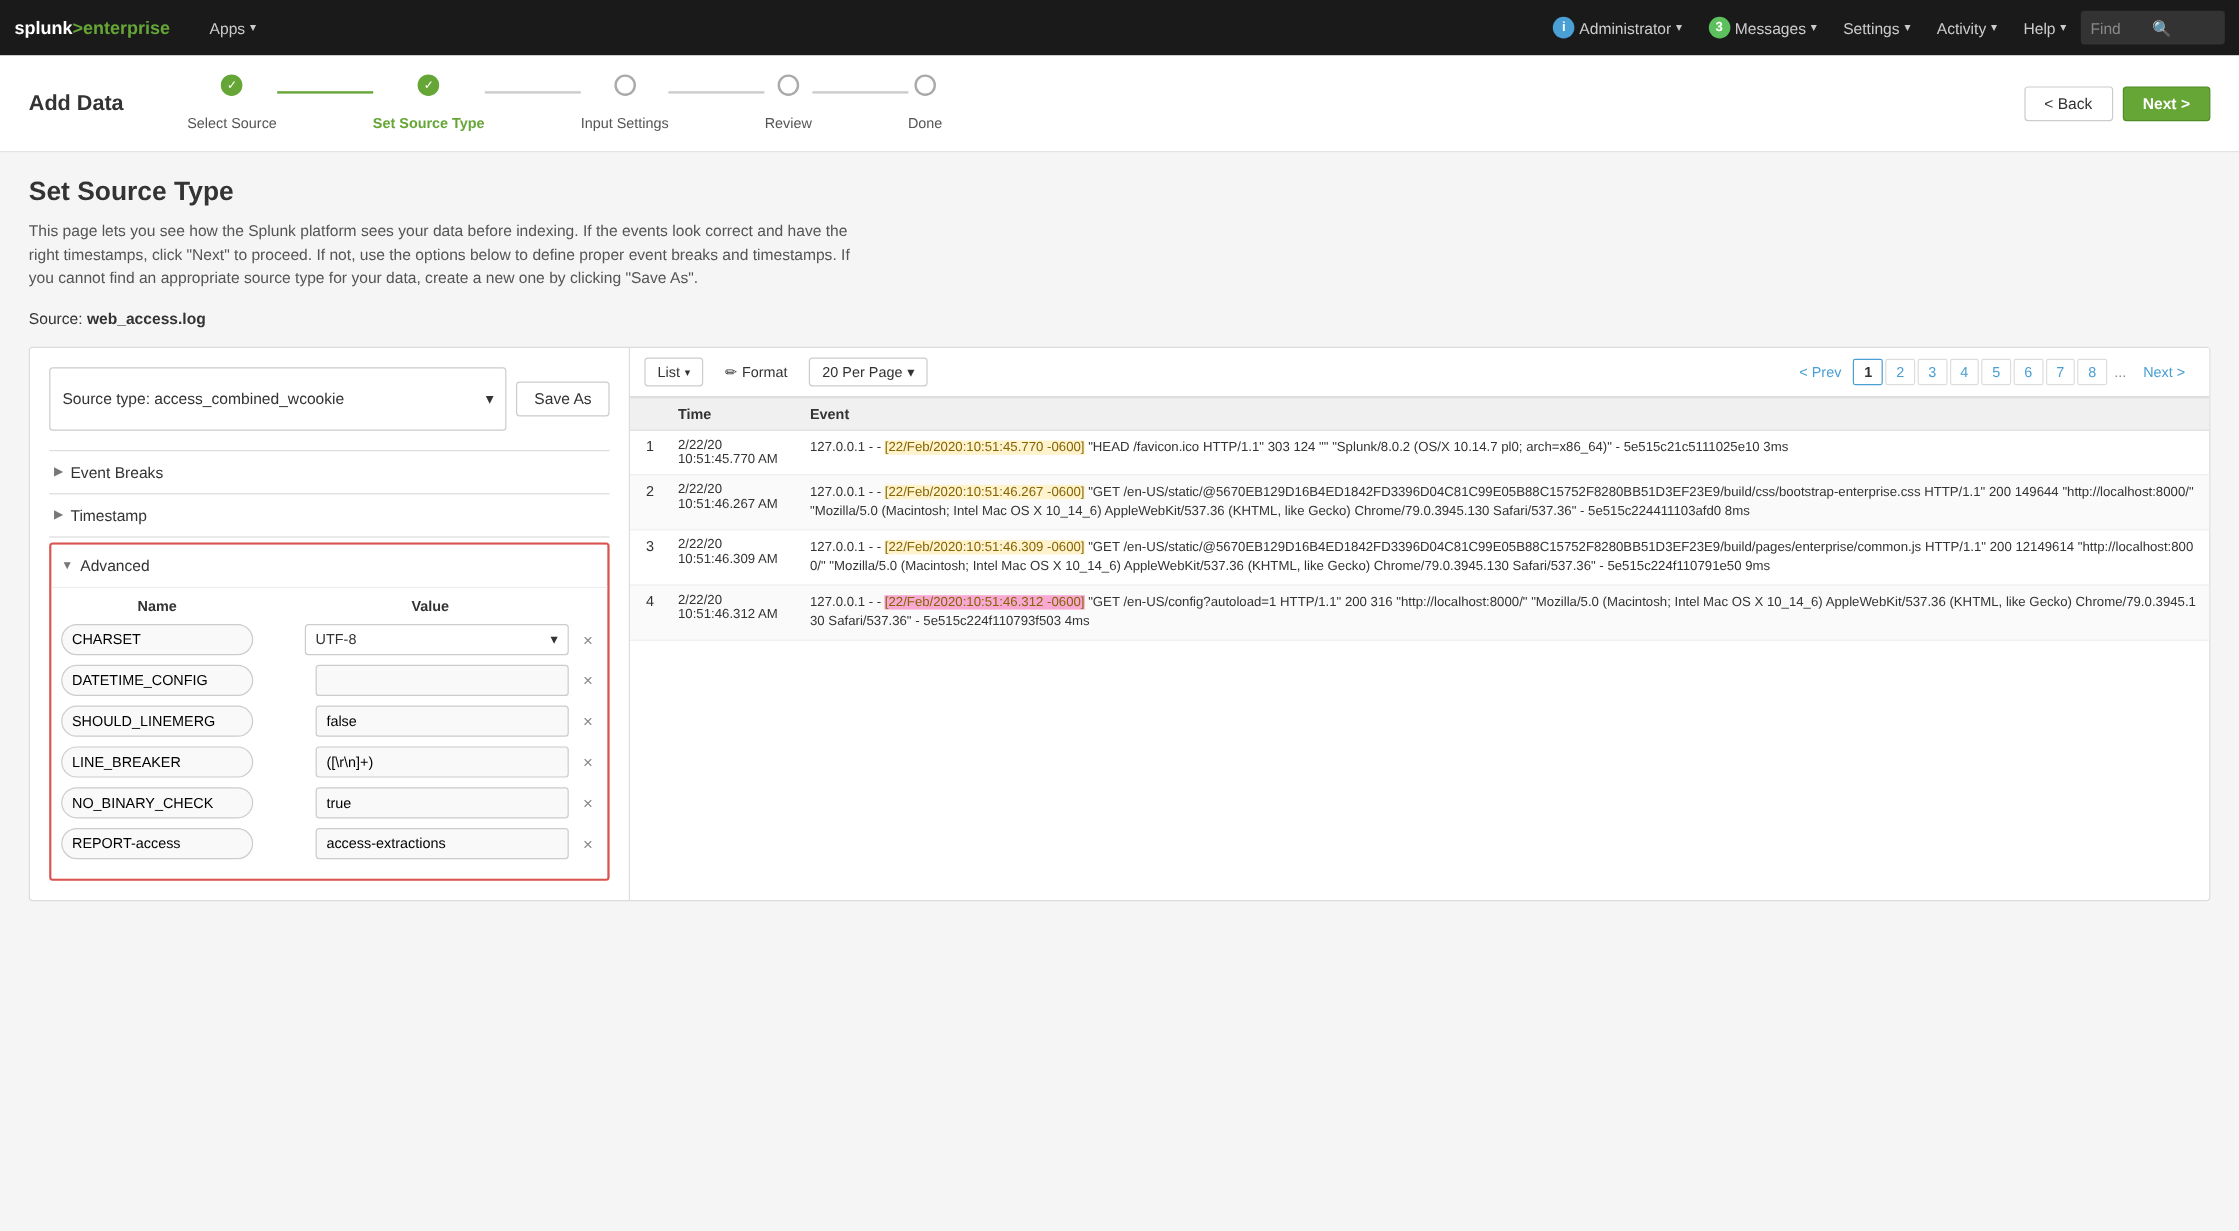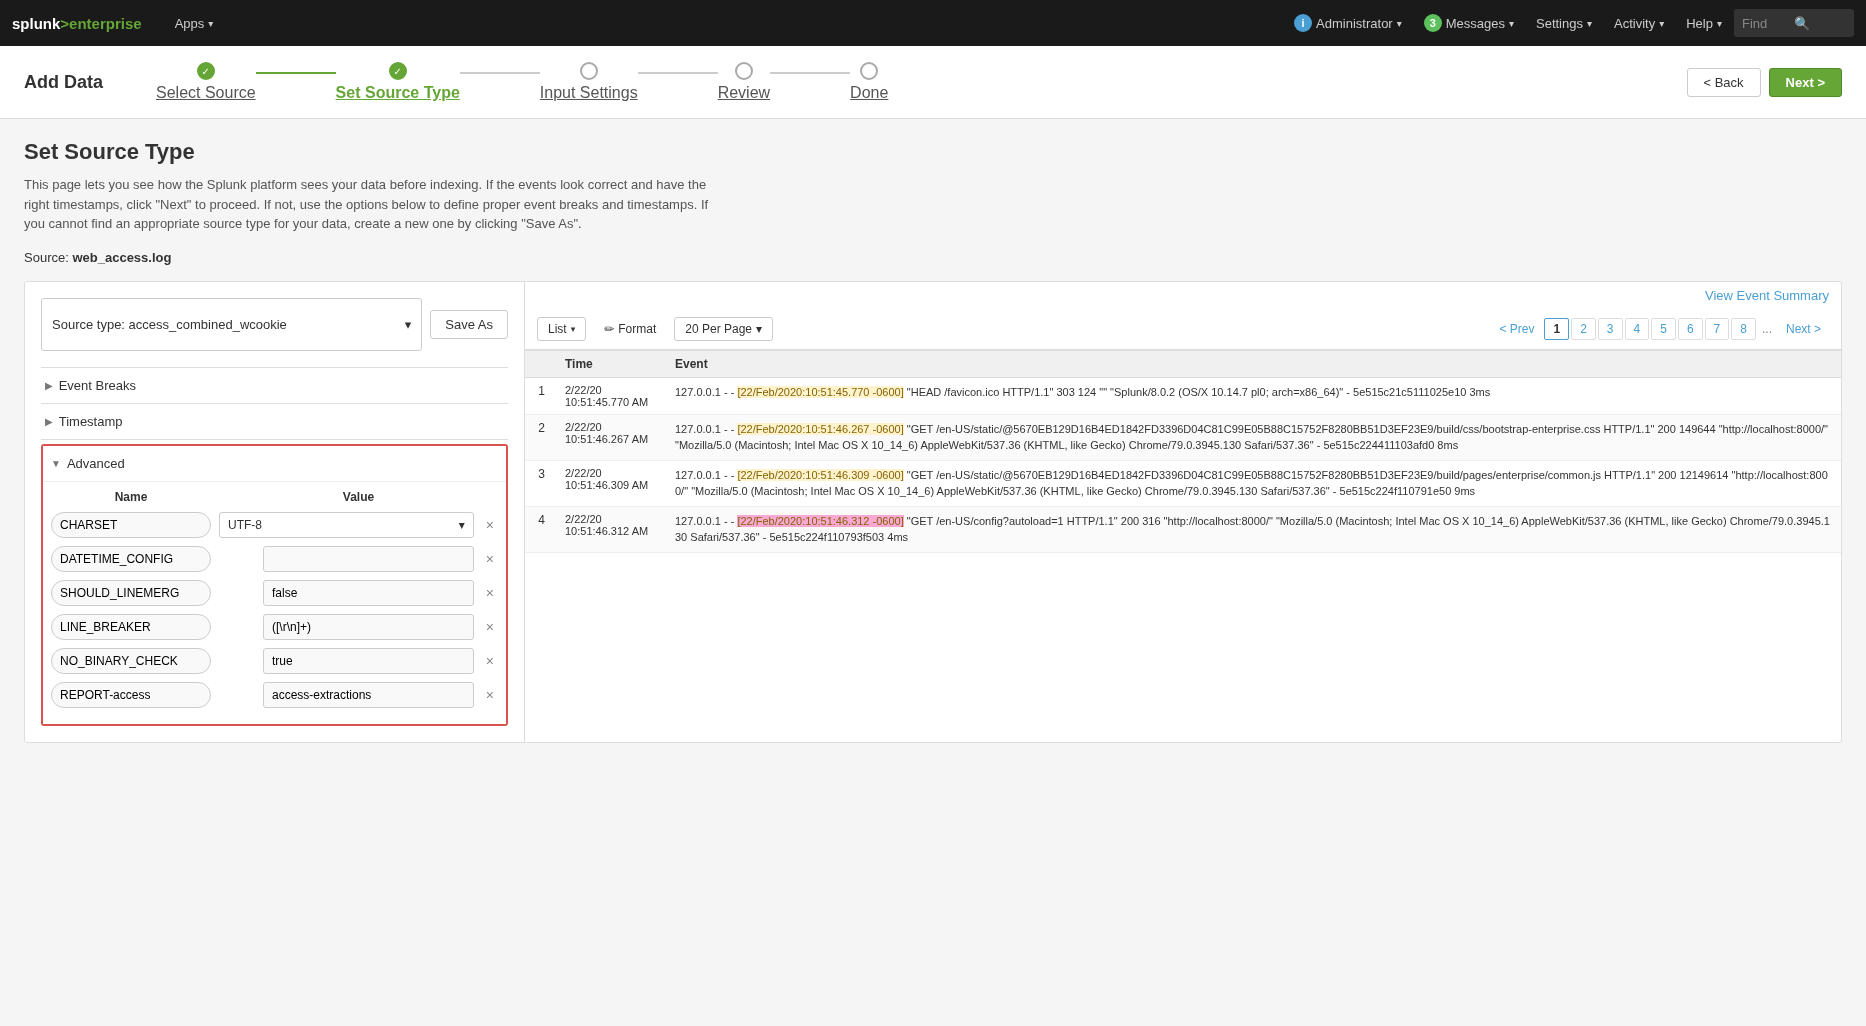--- a/index.html
+++ b/index.html
@@ -99,25 +99,24 @@
       border-radius: 50%;
       border: 2px solid #ccc;
       background: #fff;
       display: flex; align-items: center; justify-content: center;
       font-size: 10px;
       z-index: 1;
     }
     .step-circle.completed { background: #65a637; border-color: #65a637; }
     .step-circle.future { background: #fff; border-color: #aaa; }
     .step-label {
-      font-size: 16px;
+      font-size: 12px;
       color: #555;
-      margin-top: 4px;
+      margin-top: 16px;
       white-space: nowrap;
-      text-decoration: underline;
     }
     .step-label.active { color: #65a637; font-weight: bold; }
     .step-line {
       height: 2px;
       width: 80px;
       background: #ccc;
       margin-bottom: 18px;
     }
     .step-line.completed { background: #65a637; }
     .wizard-buttons {
@@ -288,20 +287,21 @@
       flex: 1;
       border: 1px solid #ccc;
       border-radius: 3px;
       padding: 5px 8px;
       font-size: 12px;
       background: #fff;
       display: flex;
       align-items: center;
       justify-content: space-between;
       cursor: pointer;
+      margin-left: 35px;
     }
     .adv-delete-btn {
       color: #888;
       cursor: pointer;
       font-size: 14px;
       padding: 2px 4px;
       background: none;
       border: none;
     }
 
@@ -607,23 +607,20 @@
               <input class="adv-value-input" value="access-extractions" style="">
               <button class="adv-delete-btn">×</button>
             </div>
           </div>
         </div>
       </div>
     </div>
 
     <div class="right-panel">
 
-      <div class="view-summary-row">
-        <a class="view-summary-link">View Event Summary</a>
-      </div>
 
       <div class="events-toolbar">
         <button class="toolbar-btn">
           <span>List</span>
           <span class="caret">▾</span>
         </button>
         <div class="format-btn">
           <span>✏</span>
           <span>Format</span>
         </div>

